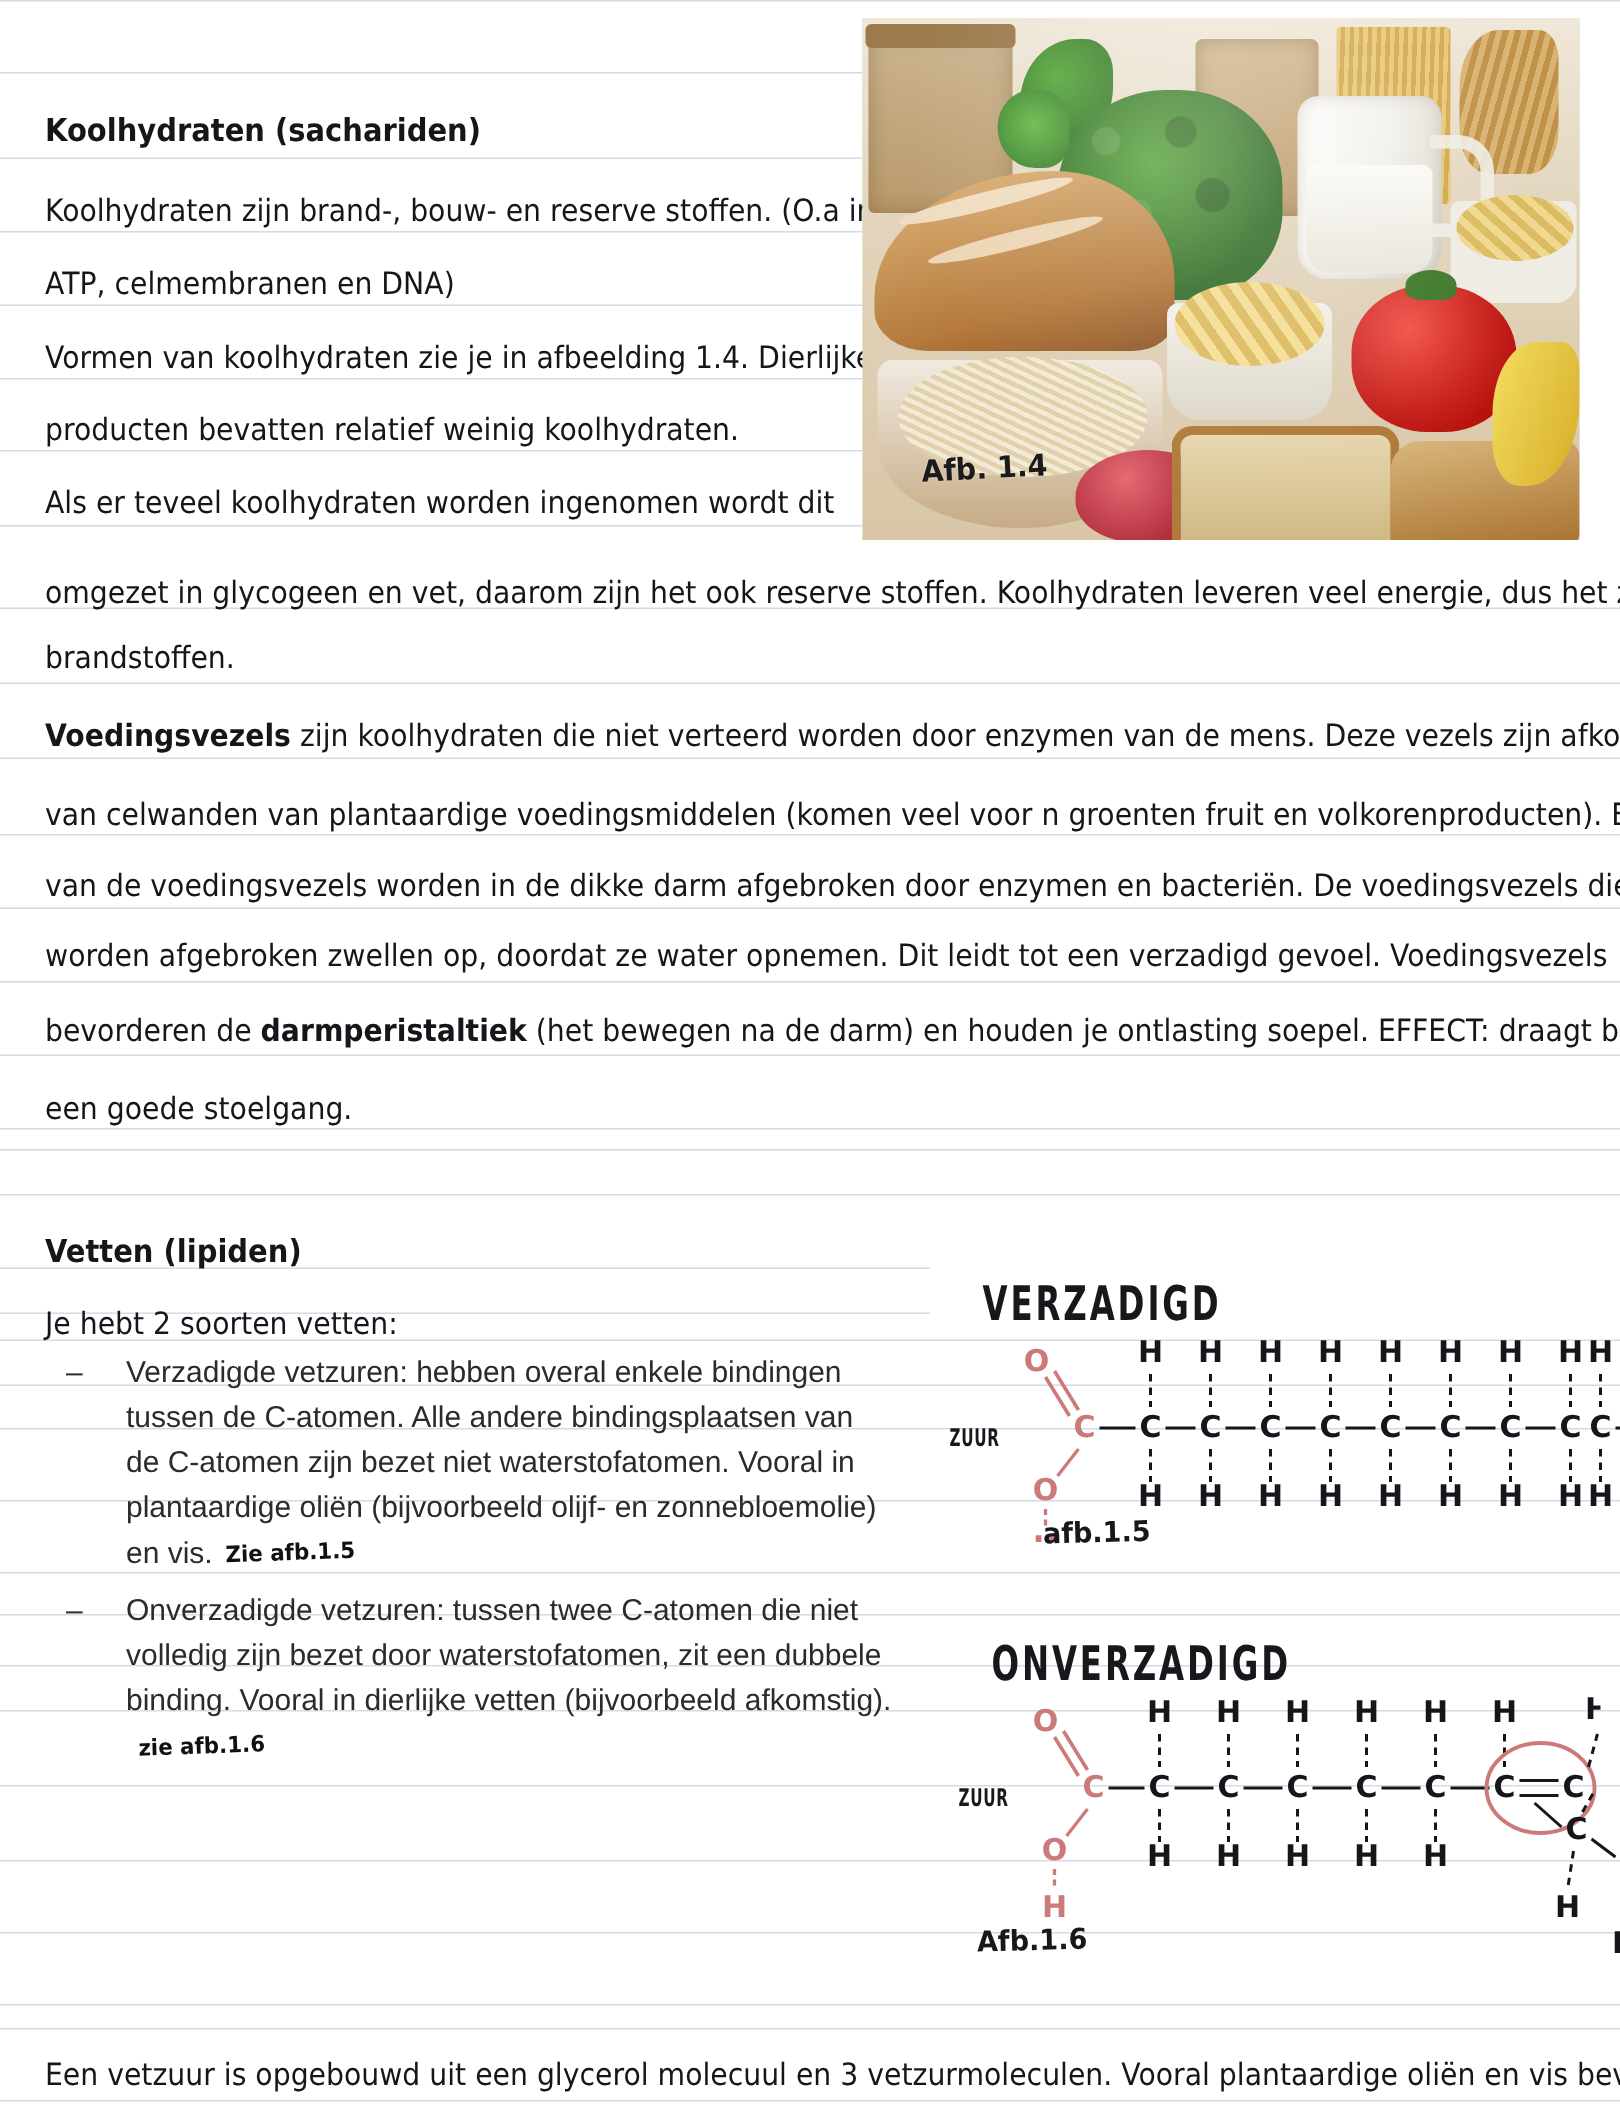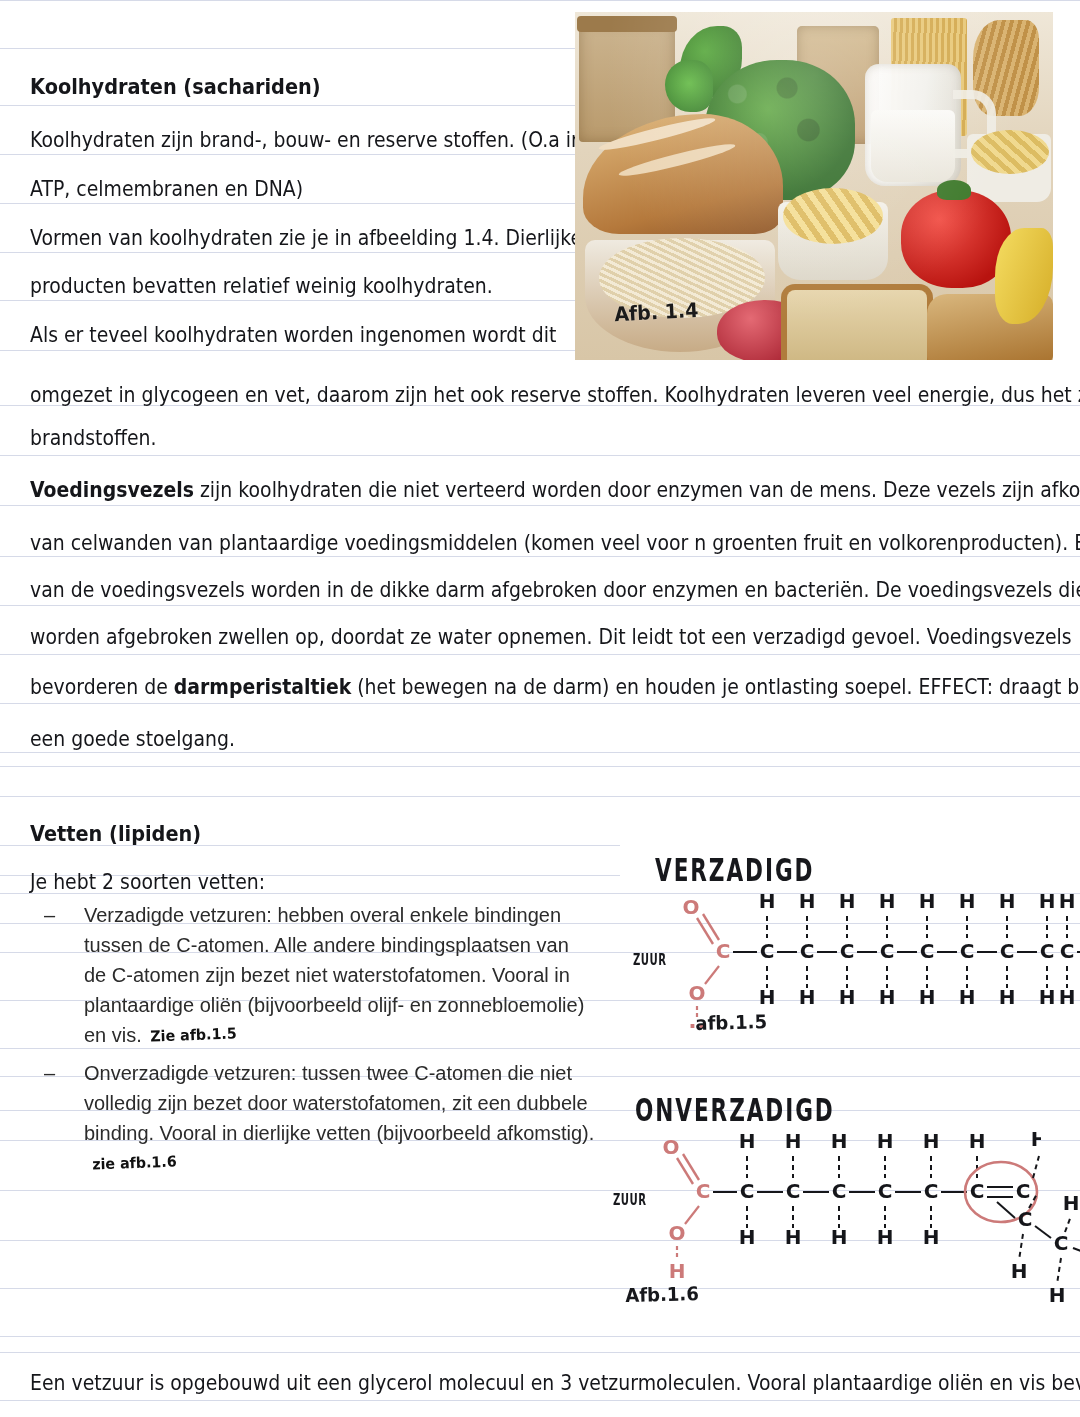--- a/index.html
+++ b/index.html
@@ -323,21 +323,21 @@
         <text x="22" y="116">H</text>
         <line x1="22" y1="28" x2="22" y2="50" stroke="#15161a" stroke-width="2" stroke-dasharray="5 4"></line>
         <line x1="22" y1="78" x2="22" y2="100" stroke="#15161a" stroke-width="2" stroke-dasharray="5 4"></line>
         <line x1="32" y1="64" x2="48" y2="64" stroke="#15161a" stroke-width="2"></line>
         <text x="58" y="70">H</text>
       </g>
     </svg>
     <div class="fig-cap" style="position:absolute;left:40px;top:160px;">afb.1.5</div>
   </div>
 
-  <div class="fig" style="left:635px;top:1092px;width:400px;height:220px;">
+  <div class="fig" style="left:661px;top:1092px;width:400px;height:220px;">
     <div class="fig-title" style="position:absolute;left:0;top:0;">ONVERZADIGD</div>
     <div class="zuur" style="left:-22px;top:100px;">ZUUR</div>
     <svg class="chem" style="left:6px;top:36px;" width="400" height="170" viewBox="0 0 400 170">
       <g font-family="DejaVu Sans, sans-serif" font-size="20" font-weight="700" text-anchor="middle">
 
         <line x1="36" y1="30" x2="52" y2="56" stroke="#cc7a79" stroke-width="2.4"></line>
         <line x1="42" y1="26" x2="58" y2="52" stroke="#cc7a79" stroke-width="2.4"></line>
         <text x="30" y="26" fill="#cc7a79">O</text>
         <text x="62" y="70" fill="#cc7a79">C</text>
         <line x1="58" y1="78" x2="44" y2="96" stroke="#cc7a79" stroke-width="2.2"></line>

